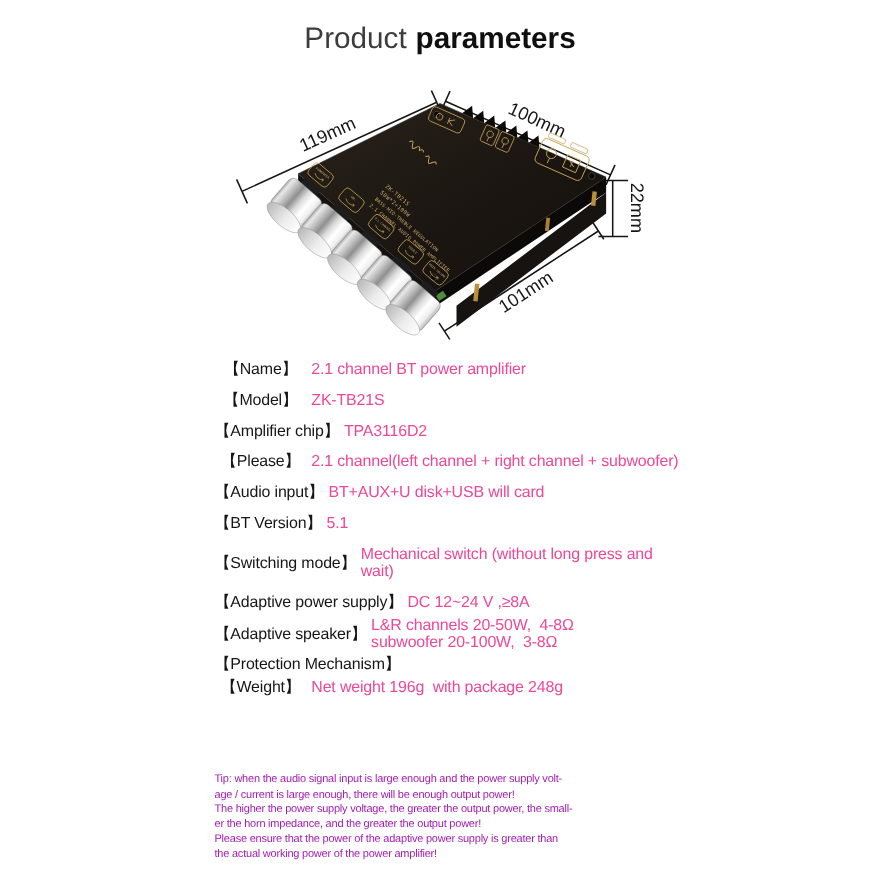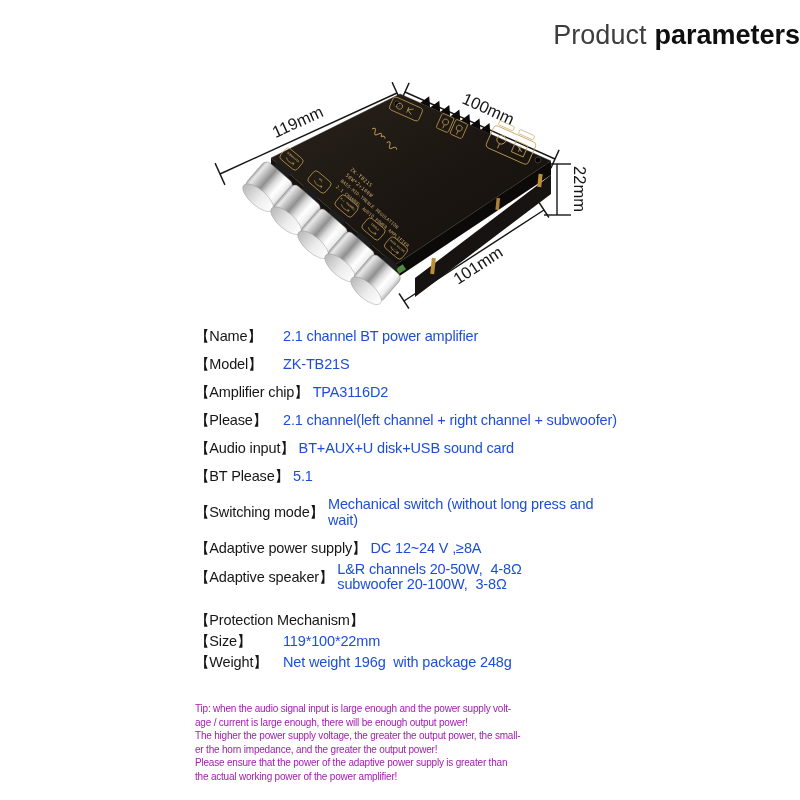--- a/index.html
+++ b/index.html
@@ -1,36 +1,36 @@
 <!DOCTYPE html>
 <html><head>
 <meta charset="utf-8">
 <style>
   html,body{margin:0;padding:0;}
   body{
     width:800px;height:800px;background:#ffffff;position:relative;overflow:hidden;
     font-family:"Liberation Sans",sans-serif;color:#1c1c1c;
   }
   .title{
-    position:absolute;top:20px;left:0;width:800px;text-align:right;
+    position:absolute;top:20px;left:0;width:800px;text-align:center;
     font-size:27px;letter-spacing:0;
   }
   .t-light{font-weight:300;color:#3d3d3d;margin-right:8px;}
   .t-bold{font-weight:700;color:#0f0f0f;}
   .photo{position:absolute;left:200px;top:82px;width:400px;height:235px;}
   .dim-line{stroke:#161616;stroke-width:1.4;}
   .dim-text{font-size:16.5px;font-weight:500;fill:#161616;}
   .specs{position:absolute;left:195px;top:328px;width:430px;}
   .spec-row{display:flex;align-items:center;margin-bottom:12px;font-size:14.5px;letter-spacing:-0.15px;}
   .spec-row:nth-child(8){margin-bottom:6px;}
-  .spec-row:nth-child(9){margin-bottom:20px;}
+  .spec-row:nth-child(9){margin-bottom:4px;}
   .spec-row:nth-child(10){margin-bottom:5px;}
   .spec-row:nth-child(11){margin-bottom:5px;}
-  .spec-label{min-width:84px;flex-shrink:0;padding-right:4px;line-height:16px;color:#161616;}
-  .spec-value{white-space:pre-wrap;line-height:16px;color:#1d4ed8;}
+  .spec-label{min-width:84px;flex-shrink:0;padding-right:4px;line-height:16px;color:#161616;text-align:center;}
+  .spec-value{white-space:pre-wrap;line-height:16px;color:#ec4899;}
   .spec-row:nth-child(9) .spec-value,
   .spec-row:nth-child(11) .spec-value{line-height:15px;}
   .tip{
     position:absolute;left:195px;top:702px;width:440px;
     font-size:10px;line-height:13.5px;letter-spacing:-0.2px;color:#a21caf;
     white-space:pre-line;
   }
 </style>
 </head>
 <body>
@@ -220,45 +220,41 @@
   <div class="spec-row">
     <span class="spec-label">【Amplifier chip】</span>
     <span class="spec-value">TPA3116D2</span>
   </div>
   <div class="spec-row">
     <span class="spec-label">【Please】</span>
     <span class="spec-value">2.1 channel(left channel + right channel + subwoofer)</span>
   </div>
   <div class="spec-row">
     <span class="spec-label">【Audio input】</span>
-    <span class="spec-value">BT+AUX+U disk+USB sound card</span>
-  </div>
-  <div class="spec-row">
-    <span class="spec-label">【BT Please】</span>
+    <span class="spec-value">BT+AUX+U disk+USB will card</span>
+  </div>
+  <div class="spec-row">
+    <span class="spec-label">【BT Version】</span>
     <span class="spec-value">5.1</span>
   </div>
   <div class="spec-row">
     <span class="spec-label">【Switching mode】</span>
     <span class="spec-value">Mechanical switch (without long press and wait)</span>
   </div>
   <div class="spec-row">
     <span class="spec-label">【Adaptive power supply】</span>
     <span class="spec-value">DC 12~24 V ,≥8A</span>
   </div>
   <div class="spec-row">
     <span class="spec-label">【Adaptive speaker】</span>
     <span class="spec-value">L&amp;R channels 20-50W,  4-8Ω
 subwoofer 20-100W,  3-8Ω</span>
   </div>
   <div class="spec-row">
     <span class="spec-label">【Protection Mechanism】</span>
-  </div>
-  <div class="spec-row">
-    <span class="spec-label">【Size】</span>
-    <span class="spec-value">119*100*22mm</span>
   </div>
   <div class="spec-row">
     <span class="spec-label">【Weight】</span>
     <span class="spec-value">Net weight 196g  with package 248g</span>
   </div>
 </div>
 
 <div class="tip">Tip: when the audio signal input is large enough and the power supply volt-
 age / current is large enough, there will be enough output power!
 The higher the power supply voltage, the greater the output power, the small-

